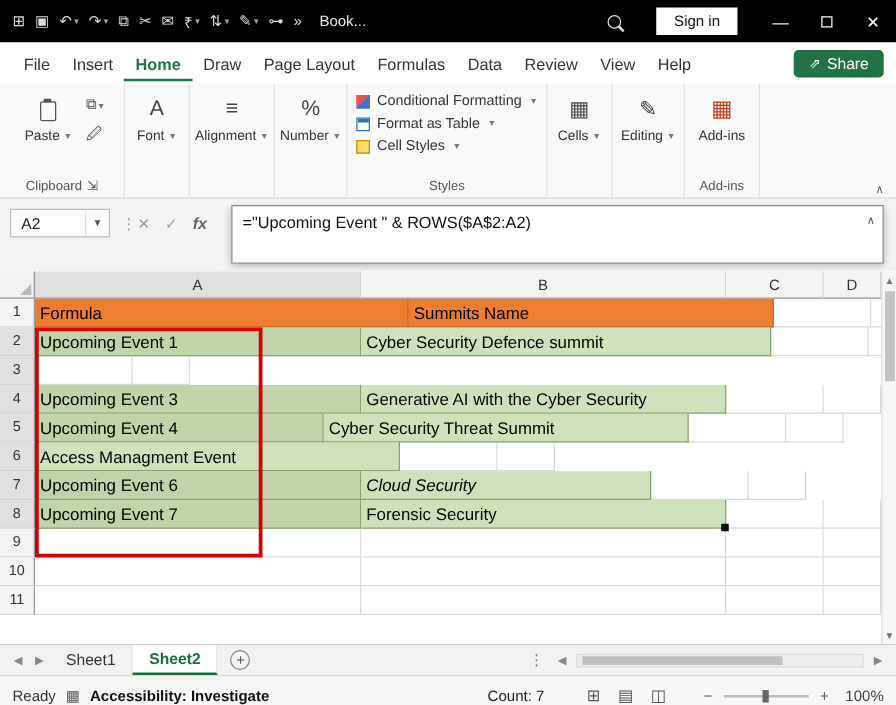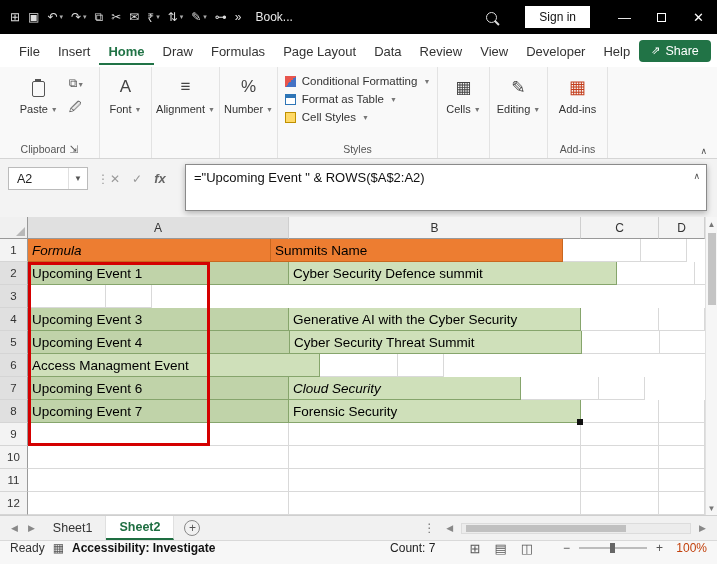--- a/index.html
+++ b/index.html
@@ -84,30 +84,30 @@
 .nav-arrow{font-size:9px;color:#888;padding:0 5px;}
 .sheettab{font-size:12.5px;color:#333;padding:0 13px;height:100%;display:flex;align-items:center;border-right:1px solid #e0e0e0;}
 .sheettab.active{background:#fff;color:#1e6e41;font-weight:700;border-bottom:2px solid #1e6e41;}
 .addsheet{width:16px;height:16px;border:1px solid #888;border-radius:50%;display:flex;align-items:center;justify-content:center;font-size:12px;color:#555;margin-left:10px;}
 .hdots{margin-left:auto;color:#777;font-size:12px;padding:0 6px;}
 .hscroll{display:flex;align-items:center;gap:3px;}
 .htrack{width:230px;height:11px;background:#ececec;border:1px solid #dcdcdc;position:relative;}
 .hthumb{position:absolute;left:4px;top:1px;height:7px;width:160px;background:#c0c0c0;}
 
 
-.statusbar{height:24px;background:#f7f7f7;border-top:1px solid #d9d9d9;display:flex;align-items:flex-start;font-size:12px;color:#333;padding:0 10px;gap:8px;}
+.statusbar{height:24px;background:#f7f7f7;border-top:1px solid #d9d9d9;display:flex;align-items:flex-end;font-size:12px;color:#333;padding:0 10px;gap:8px;}
 .macro-icon{font-size:12px;color:#555;}
 .acc{font-weight:700;color:#111;}
 .sb-spacer{flex:1;}
 .count{margin-right:26px;color:#222;}
 .viewicons{display:flex;gap:14px;font-size:13px;color:#555;}
 .zoom{display:flex;align-items:center;gap:9px;margin-left:22px;color:#555;}
 .ztrack{width:68px;height:2px;background:#bdbdbd;position:relative;}
 .zthumb{position:absolute;left:31px;top:-4px;width:5px;height:10px;background:#666;}
-.zoomlabel{width:36px;text-align:right;color:#c2410c;}
+.zoomlabel{width:36px;text-align:right;color:#404040;}
 </style>
 </head>
 <body>
 
 <div class="titlebar">
   <div class="qat" id="qat">
       <span class="qicon">⊞</span>
       <span class="qicon">▣</span>
       <span class="qicon">↶<span class="caret">▾</span></span>
       <span class="qicon">↷<span class="caret">▾</span></span>
@@ -131,26 +131,25 @@
     <span class="winbtn">✕</span>
   </div>
 </div>
 
 <div class="tabsbar">
   <div class="rtabs" id="ribbon-tabs">
       <span class="rtab">File</span>
       <span class="rtab">Insert</span>
       <span class="rtab active">Home</span>
       <span class="rtab">Draw</span>
+      <span class="rtab">Page Layout</span>
       <span class="rtab">Formulas</span>
-      <span class="rtab">Page Layout</span>
       <span class="rtab">Data</span>
       <span class="rtab">Review</span>
       <span class="rtab">View</span>
-      <span class="rtab">Developer</span>
       <span class="rtab">Help</span>
     </div>
   <button class="share-btn">
     <span class="share-glyph">⇗</span>
     <span>Share</span>
   </button>
 </div>
 
 <div class="ribbon">
   <div class="rgroup" style="width:100px;">
@@ -281,21 +280,21 @@
   <div class="colhead-row" id="colhead-row">
       <div class="corner"></div>
       <div class="colhead selhead" style="width: 261px;">A</div>
       <div class="colhead" style="width: 292px;">B</div>
       <div class="colhead" style="width: 78px;">C</div>
       <div class="colhead" style="width: 46px;">D</div>
     </div>
   <div id="grid-rows">
       <div class="grow">
         <div class="rowhead">1</div>
-        <div class="cell orange" style="width: 243px; font-style: italic;">Formula</div>
+        <div class="cell orange" style="width: 299px;">Formula</div>
         <div class="cell orange" style="width: 292px;">Summits Name</div>
         <div class="cell" style="width: 78px;"></div>
         <div class="cell" style="width: 46px;"></div>
       </div>
       <div class="grow">
         <div class="rowhead selhead">2</div>
         <div class="cell green-a" style="width: 261px;">Upcoming Event 1</div>
         <div class="cell green-b" style="width: 328px;">Cyber Security Defence summit</div>
         <div class="cell" style="width: 78px;"></div>
         <div class="cell" style="width: 46px;"></div>
@@ -307,21 +306,21 @@
       </div>
       <div class="grow">
         <div class="rowhead selhead">4</div>
         <div class="cell green-a" style="width: 261px;">Upcoming Event 3</div>
         <div class="cell green-b" style="width: 292px;">Generative AI with the Cyber Security</div>
         <div class="cell" style="width: 78px;"></div>
         <div class="cell" style="width: 46px;"></div>
       </div>
       <div class="grow">
         <div class="rowhead selhead">5</div>
-        <div class="cell green-a" style="width: 262px;">Upcoming Event 4</div>
+        <div class="cell green-a" style="width: 231px;">Upcoming Event 4</div>
         <div class="cell green-b" style="width: 292px;">Cyber Security  Threat Summit</div>
         <div class="cell" style="width: 78px;"></div>
         <div class="cell" style="width: 46px;"></div>
       </div>
       <div class="grow">
         <div class="rowhead selhead">6</div>
         <div class="cell green-b" style="width: 292px;">Access Managment Event</div>
         <div class="cell" style="width: 78px;"></div>
         <div class="cell" style="width: 46px;"></div>
       </div>
@@ -348,27 +347,20 @@
       </div>
       <div class="grow">
         <div class="rowhead">10</div>
         <div class="cell" style="width: 261px;"></div>
         <div class="cell" style="width: 292px;"></div>
         <div class="cell" style="width: 78px;"></div>
         <div class="cell" style="width: 46px;"></div>
       </div>
       <div class="grow">
         <div class="rowhead">11</div>
-        <div class="cell" style="width: 261px;"></div>
-        <div class="cell" style="width: 292px;"></div>
-        <div class="cell" style="width: 78px;"></div>
-        <div class="cell" style="width: 46px;"></div>
-      </div>
-      <div class="grow">
-        <div class="rowhead">12</div>
         <div class="cell" style="width: 261px;"></div>
         <div class="cell" style="width: 292px;"></div>
         <div class="cell" style="width: 78px;"></div>
         <div class="cell" style="width: 46px;"></div>
       </div>
     </div>
   <div class="redbox"></div>
   <div class="fillhandle"></div>
   <div class="vscroll">
     <span class="varrow up">▲</span>

